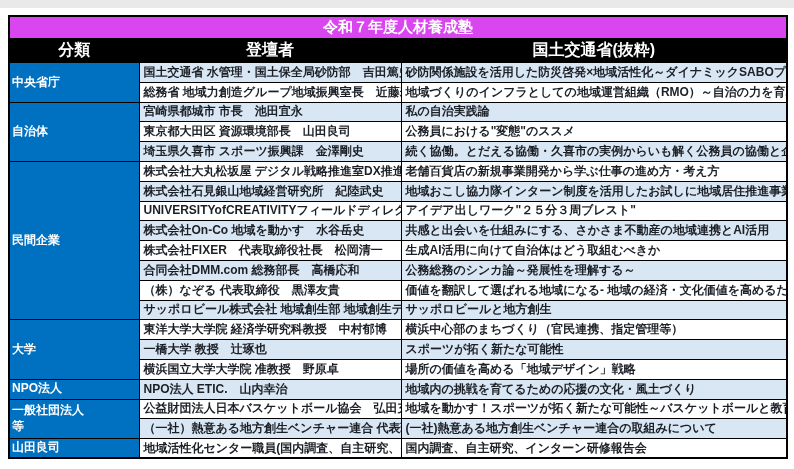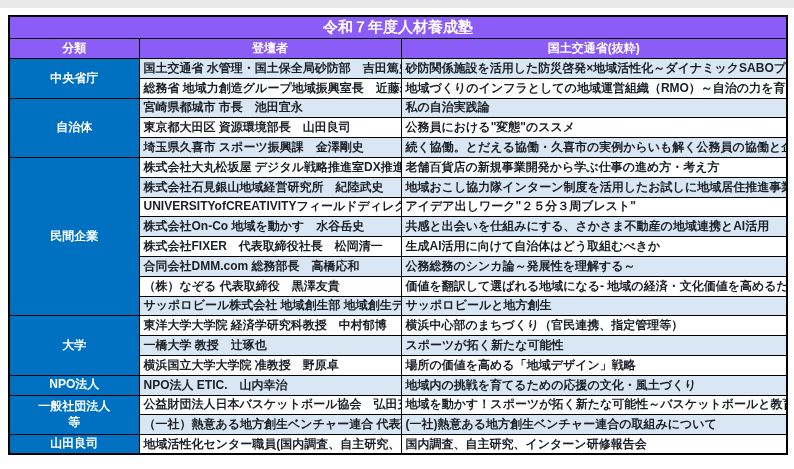--- a/index.html
+++ b/index.html
@@ -23,34 +23,33 @@
   }
   col.c1{width:130px;} col.c2{width:262px;} col.c3{width:386px;}
   td,th{
     border:1px solid #000;
     overflow:hidden;
     white-space:nowrap;
     vertical-align:middle;
     box-sizing:border-box;
   }
   tr.title-row td{
-    background:#8b5cf6;color:#ffffff;
+    background:#d946ef;color:#ffffff;
     font-weight:bold;font-size:15px;
     text-align:center;height:22px;
   }
   tr.head-row th{
-    background:#8b5cf6;color:#ffffff;
-    font-weight:bold;font-size:12px;
+    background:#000000;color:#ffffff;
+    font-weight:bold;font-size:16px;
     height:18px;
   }
   tbody tr{height:19.8px;}
   td.cat{
     background:#0070c0;color:#ffffff;
     font-weight:bold;font-size:12px;
-    text-align:center;
     white-space:pre-line;
     line-height:1.3;
     padding:0 2px;
   }
   td.c{
     padding:0 4px;
     color:#1b1f26;
     font-weight:bold;
     font-size:12px;
     background:#ffffff;

